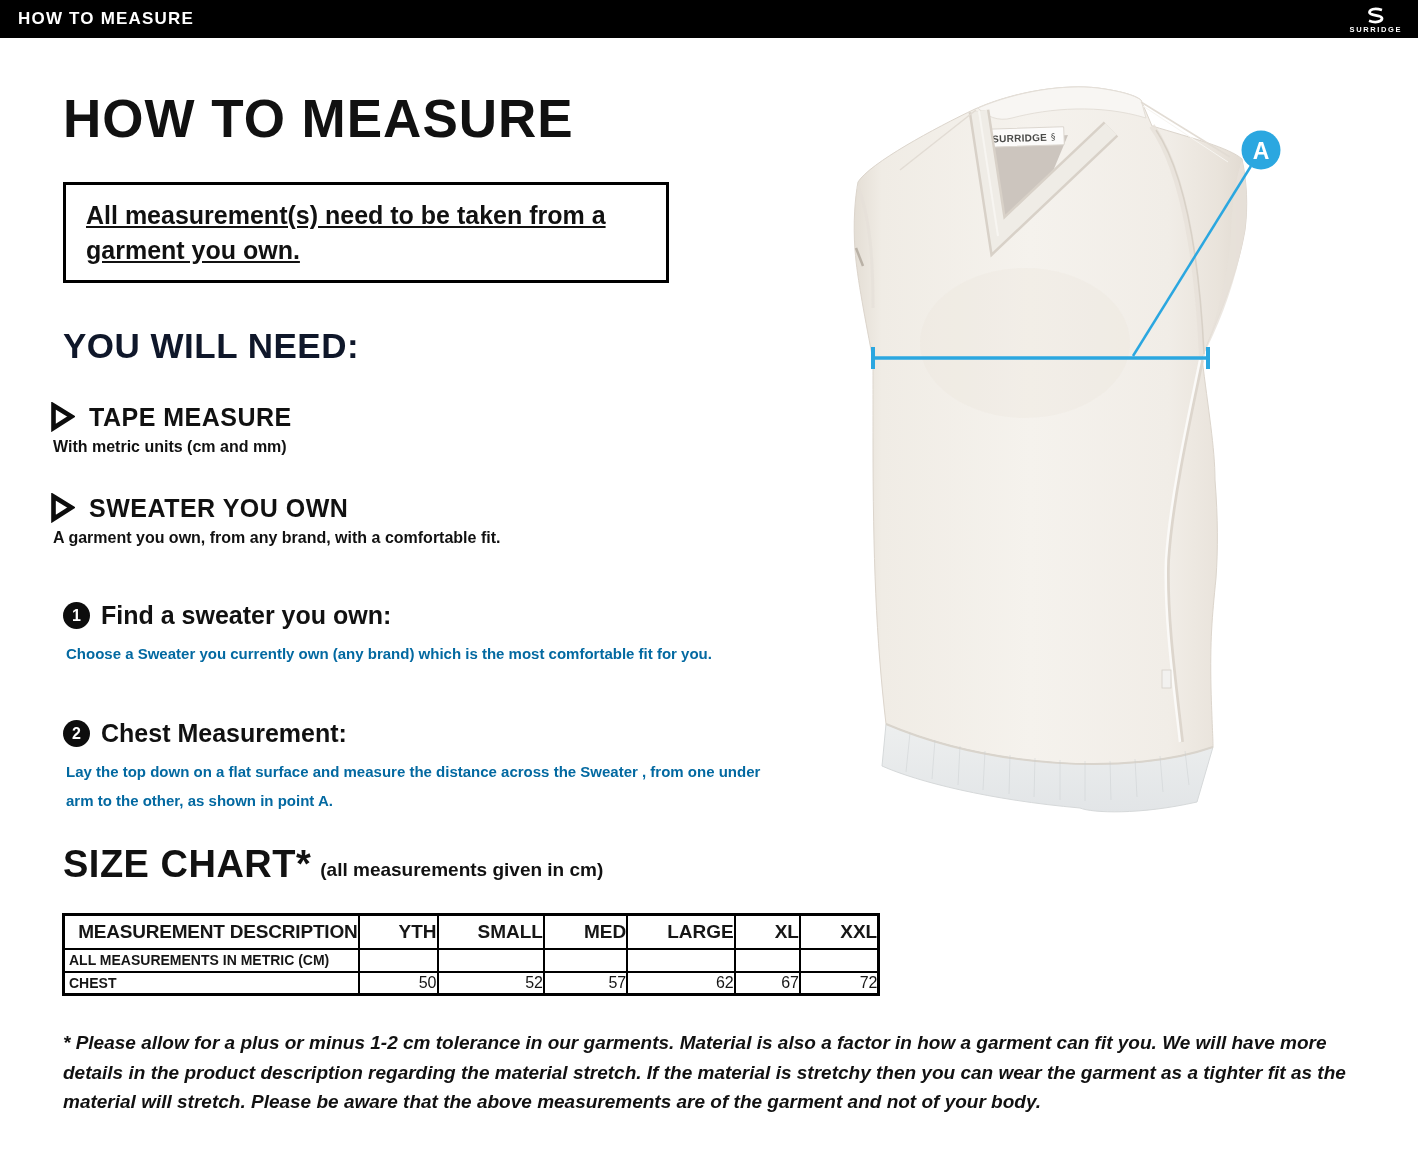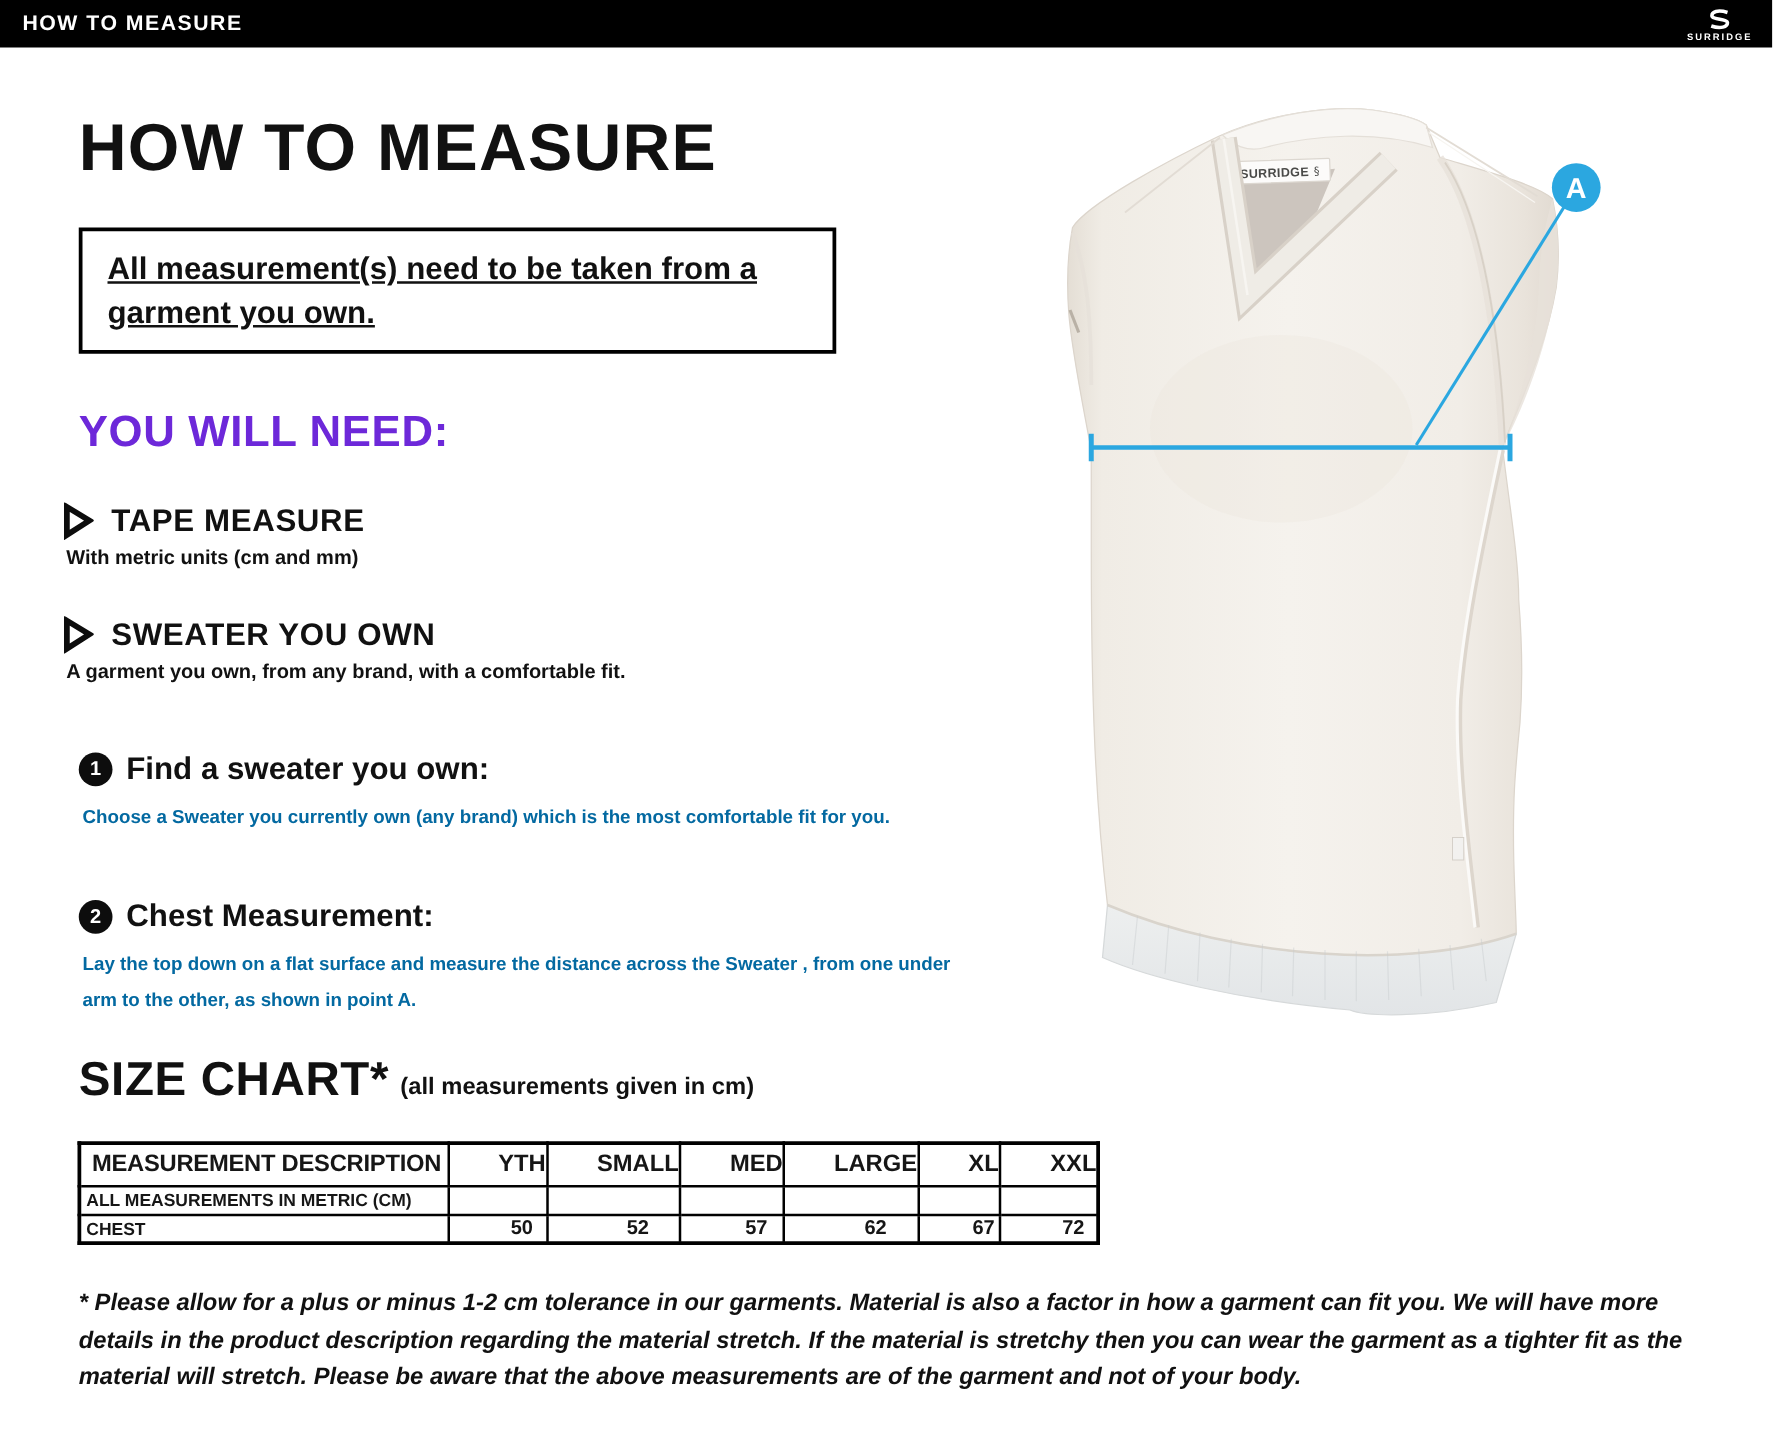--- a/index.html
+++ b/index.html
@@ -17,21 +17,21 @@
           display:flex;align-items:center;justify-content:space-between;padding:0 16px 0 18px;}
   .topbar-title{color:#fff;font-size:17px;font-weight:700;letter-spacing:1.2px;}
   .brand{display:flex;flex-direction:column;align-items:center;justify-content:center;line-height:1;margin-top:2px;}
   .brand-name{color:#fff;font-size:7.5px;font-weight:700;letter-spacing:1.6px;margin-top:1px;}
 
   
   .h1{position:absolute;left:63px;top:88px;font-size:53px;font-weight:800;letter-spacing:1px;color:#111;}
   .notice{position:absolute;left:63px;top:182px;width:606px;height:101px;border:3px solid #000;
           padding:16px 20px;display:flex;align-items:center;}
   .notice p{font-size:25px;font-weight:700;line-height:35px;color:#111;text-decoration:underline;}
-  .h2{position:absolute;left:63px;top:326px;font-size:35px;font-weight:800;letter-spacing:0.5px;color:#6d28d9;}
+  .h2{position:absolute;left:63px;top:326px;font-size:35px;font-weight:800;letter-spacing:0.5px;color:#0f172a;}
 
   .need-item{position:absolute;left:50px;}
   .need-item .row{display:flex;align-items:center;gap:14px;}
   .need-title{font-size:25px;font-weight:700;letter-spacing:0.5px;color:#111;}
   .need-desc{font-size:16px;font-weight:700;color:#111;margin-top:6px;margin-left:3px;}
   .tri-icon{flex:0 0 auto;display:block;}
 
   .step{position:absolute;left:63px;}
   .step .row{display:flex;align-items:center;gap:11px;}
   .step-badge{width:27px;height:27px;border-radius:50%;background:#0d0d0d;color:#fff;
@@ -42,23 +42,23 @@
   #step-2 .step-desc{width:700px;}
 
   .size-chart-head{position:absolute;left:63px;top:843px;display:flex;align-items:flex-end;}
   .size-chart-title{font-size:38px;font-weight:800;letter-spacing:0.5px;color:#111;}
   .size-chart-sub{font-size:19px;font-weight:700;color:#111;margin-left:9px;padding-bottom:5px;}
 
   table.size{position:absolute;left:62px;top:913px;border-collapse:collapse;table-layout:fixed;
              border:3px solid #000;}
   table.size th,table.size td{border:2px solid #000;overflow:hidden;white-space:nowrap;padding-left:39px;}
   table.size th{height:34px;font-size:19px;font-weight:800;text-align:center;}
-  table.size th.c-desc{text-align:center;padding-left:4px;letter-spacing:-0.2px;}
+  table.size th.c-desc{text-align:right;padding-left:4px;letter-spacing:-0.2px;}
   table.size tr.metric td{height:23px;font-size:14px;font-weight:800;padding-left:4px;}
-  table.size tr.vals td{height:23px;font-size:16px;font-weight:700;text-align:center;}
+  table.size tr.vals td{height:23px;font-size:16px;font-weight:400;text-align:right;}
   table.size tr.vals td.r-label{text-align:left;padding-left:4px;font-size:14px;font-weight:700;}
 
   .footnote{position:absolute;left:63px;top:1028px;width:1310px;font-size:19px;font-weight:700;
             font-style:italic;line-height:29.5px;color:#111;}
 
   
   .garment-wrap{position:absolute;left:840px;top:78px;width:450px;height:745px;}
 </style>
 </head>
 <body>

